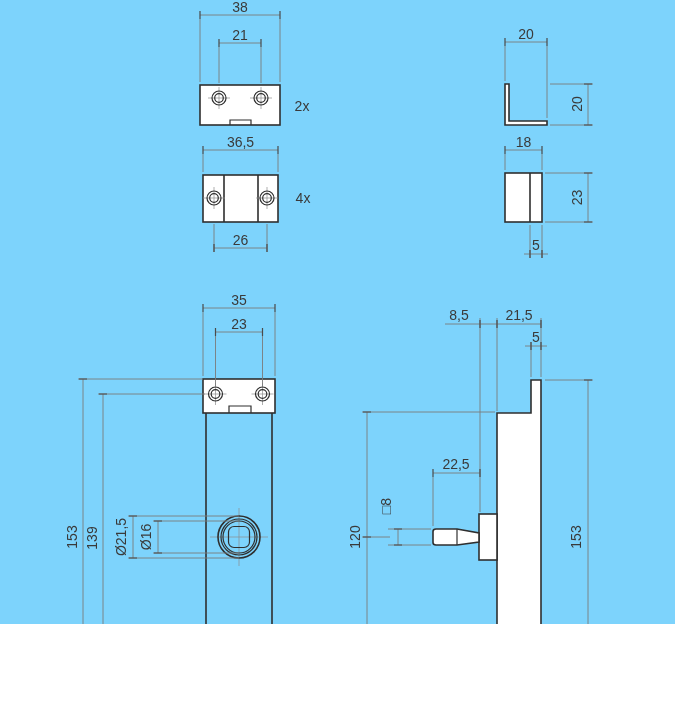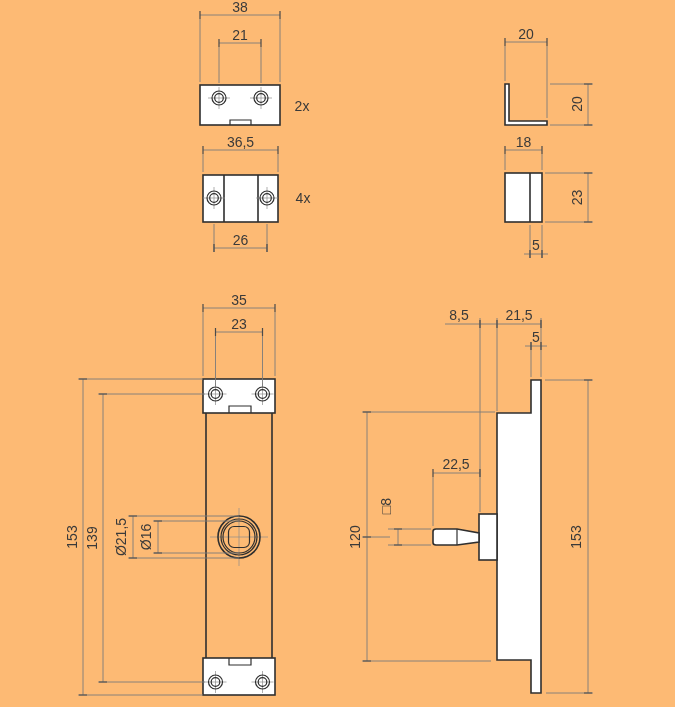--- a/index.html
+++ b/index.html
@@ -1,16 +1,16 @@
 <!DOCTYPE html>
 <html><head>
 <meta charset="utf-8">
 <style>
   html,body{margin:0;padding:0;background:#ffffff;}
-  .stage{position:relative;width:675px;height:707px;background:#fdba74;overflow:hidden;}
+  .stage{position:relative;width:675px;height:624px;background:#7dd3fc;overflow:hidden;}
   svg{position:absolute;left:0;top:0;}
   .thick{stroke:#2f2f2f;stroke-width:1.6;fill:none;stroke-linejoin:miter;}
   .thickf{stroke:#2f2f2f;stroke-width:1.6;fill:#ffffff;stroke-linejoin:miter;}
   .med{stroke:#2f2f2f;stroke-width:1.2;fill:none;}
   .thin{stroke:#7a7a7a;stroke-width:0.9;fill:none;}
   .tick{stroke:#4a4a4a;stroke-width:1.2;fill:none;}
   .cl{stroke:#8c8c8c;stroke-width:0.7;fill:none;}
   text{font-family:"Liberation Sans",sans-serif;font-size:14px;fill:#3a3a3a;}
   .mid{text-anchor:middle;}
 </style>

